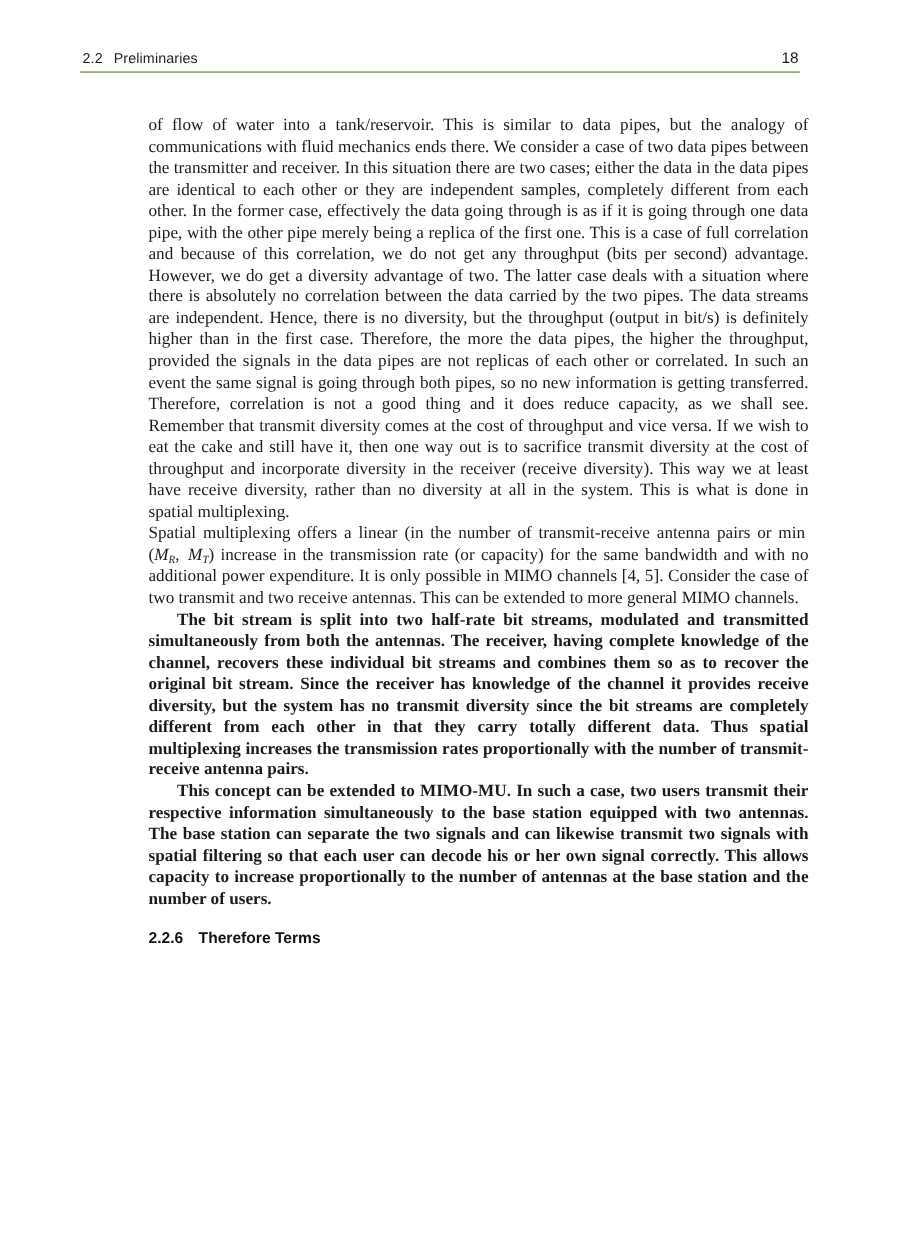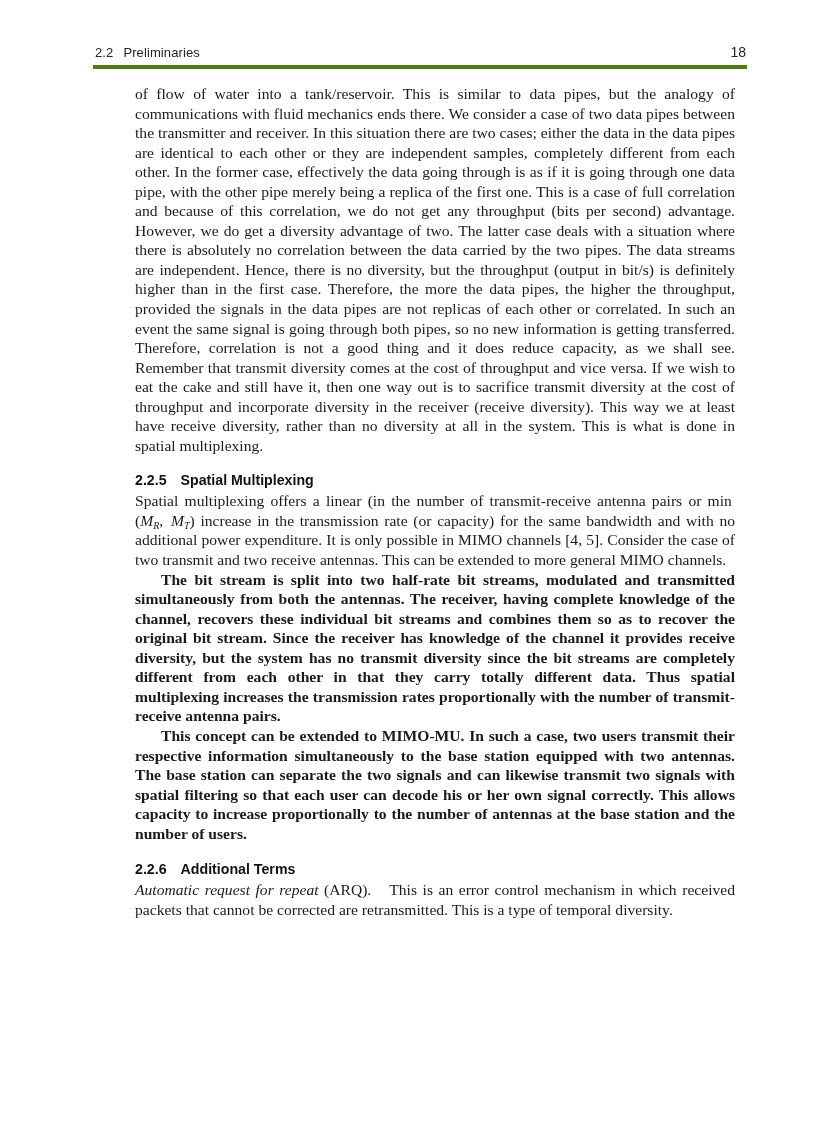--- a/index.html
+++ b/index.html
@@ -9,49 +9,49 @@
     }
     body {
       width: 816px;
       height: 1123px;
       position: relative;
       overflow: hidden;
       color: #1a1a1a;
     }
     .running-head {
       position: absolute;
-      left: 93px;
+      left: 73px;
       top: 45px;
       width: 654px;
       height: 18px;
       font-family: "Liberation Sans", sans-serif;
       font-size: 13px;
       color: #222;
-      border-bottom: 4px solid #4d7c0f;
+      border-bottom: 1px solid #4d7c0f;
       padding-bottom: 2px;
     }
     .running-head .section {
       position: absolute;
       left: 2px;
       top: 0;
       letter-spacing: 0.1px;
     }
     .running-head .section .num {
       margin-right: 10px;
     }
     .running-head .page-number {
       position: absolute;
       right: 1px;
       top: -1px;
       font-size: 14px;
     }
     .body-text {
       position: absolute;
       left: 135px;
-      top: 84px;
+      top: 104px;
       width: 600px;
       font-family: "Liberation Serif", serif;
       font-size: 15.6px;
       line-height: 19.55px;
       text-align: justify;
       hyphens: manual;
     }
     .body-text p {
       margin: 0;
     }
@@ -83,24 +83,20 @@
 <div class="running-head">
   <span class="section">
     <span class="num">2.2</span><span>Preliminaries</span>
   </span>
   <span class="page-number">18</span>
 </div>
 
 <div class="body-text">
   <p>of flow of water into a tank/reservoir. This is similar to data pipes, but the analogy of communications with fluid mechanics ends there. We consider a case of two data pipes between the transmitter and receiver. In this situation there are two cases; either the data in the data pipes are identical to each other or they are independent samples, completely different from each other. In the former case, effectively the data going through is as if it is going through one data pipe, with the other pipe merely being a replica of the first one. This is a case of full correlation and because of this correlation, we do not get any throughput (bits per second) advantage. However, we do get a diversity advantage of two. The latter case deals with a situation where there is absolutely no correlation between the data carried by the two pipes. The data streams are independent. Hence, there is no diversity, but the throughput (output in bit/s) is definitely higher than in the first case. Therefore, the more the data pipes, the higher the throughput, provided the signals in the data pipes are not replicas of each other or correlated. In such an event the same signal is going through both pipes, so no new information is getting trans­ferred. Therefore, correlation is not a good thing and it does reduce capacity, as we shall see. Remember that transmit diversity comes at the cost of throughput and vice versa. If we wish to eat the cake and still have it, then one way out is to sacrifice transmit diversity at the cost of throughput and incorporate diversity in the receiver (receive diversity). This way we at least have receive diversity, rather than no diversity at all in the system. This is what is done in spatial multiplexing.</p>
 
-  <h3 class="h-225">
-    <span class="hnum">2.2.5</span><span>Spatial Multiplexing</span>
-  </h3>
   <p><span>Spatial multiplexing offers a linear (in the number of transmit-receive antenna pairs or min (</span><span class="math"><i>M</i><sub>R</sub><span>, </span><i>M</i><sub>T</sub></span><span>) increase in the transmission rate (or capacity) for the same bandwidth and with no additional power expenditure. It is only possible in MIMO channels [4, 5]. Consider the case of two transmit and two receive antennas. This can be extended to more general MIMO channels.</span></p>
   <p class="indent">The bit stream is split into two half-rate bit streams, modulated and transmitted simultaneously from both the antennas. The receiver, having complete knowledge of the channel, recovers these individual bit streams and combines them so as to recover the original bit stream. Since the receiver has knowledge of the channel it provides receive diversity, but the system has no transmit diversity since the bit streams are completely different from each other in that they carry totally different data. Thus spatial multiplexing increases the transmission rates proportionally with the number of transmit-receive antenna pairs.</p>
   <p class="indent">This concept can be extended to MIMO-MU. In such a case, two users transmit their respective information simultaneously to the base station equipped with two antennas. The base station can separate the two signals and can likewise transmit two signals with spatial filtering so that each user can decode his or her own signal correctly. This allows capacity to increase proportionally to the number of antennas at the base station and the number of users.</p>
 
   <h3 class="h-226">
-    <span class="hnum">2.2.6</span><span>Additional Terms</span>
+    <span class="hnum">2.2.6</span><span>Therefore Terms</span>
   </h3>
-  <p><span class="term">Automatic request for repeat</span> <span>(ARQ).</span><span class="term-gap"></span><span>This is an error control mechanism in which received packets that cannot be corrected are retransmitted. This is a type of temporal diversity.</span></p>
 </div>
 
 </body></html>

